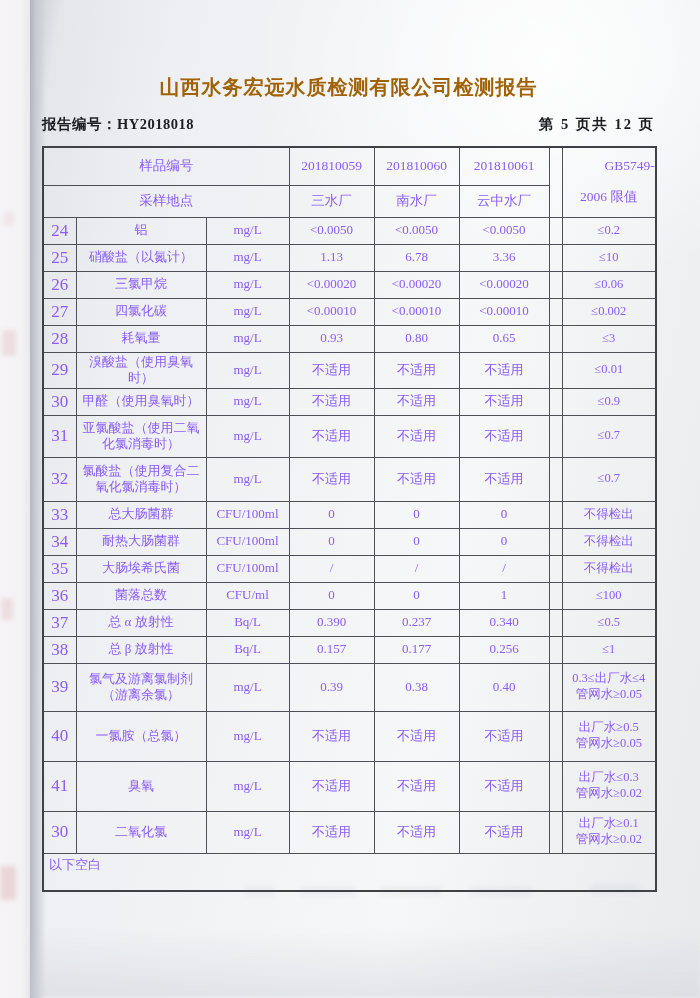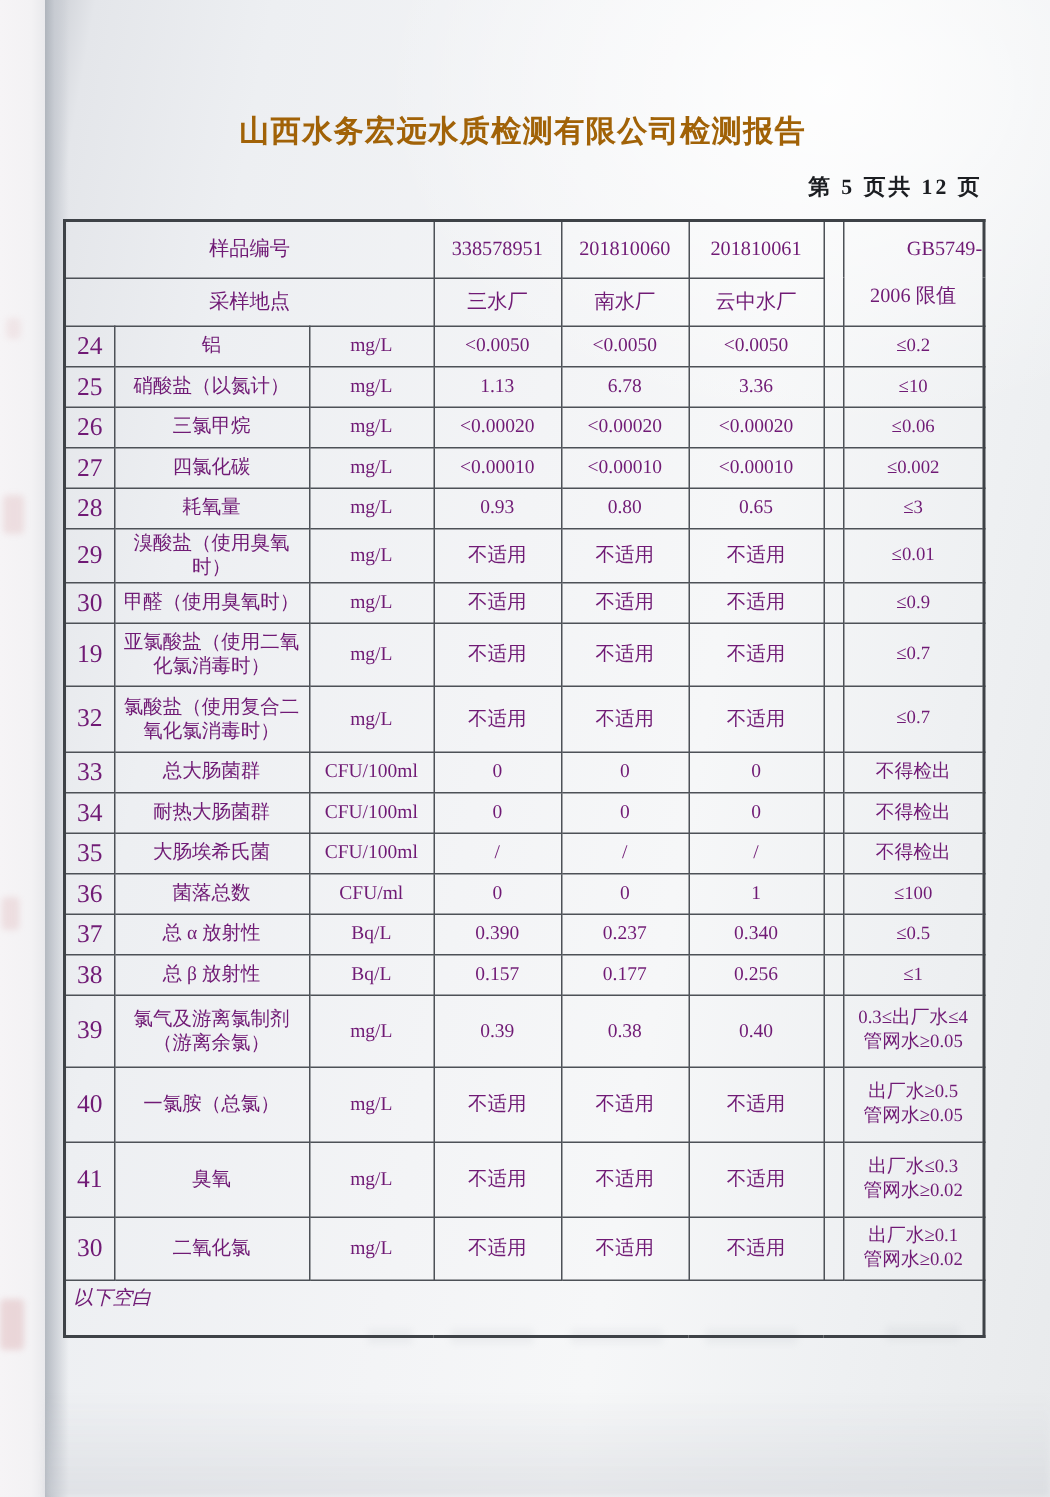--- a/index.html
+++ b/index.html
@@ -37,21 +37,21 @@
 
   .title{position:absolute;left:42px;top:74px;width:613px;text-align:center;
     font-size:20px;font-weight:bold;letter-spacing:1px;color:#a16207;}
   .meta{position:absolute;left:42px;top:115px;width:613px;font-size:14.5px;font-weight:bold;color:#1c1e22;}
   .meta .report-no{float:left;letter-spacing:.5px;}
   .meta .page-info{float:right;font-weight:bold;letter-spacing:2px;}
 
   table.report{
     position:absolute;left:42px;top:146px;width:613px;
     border-collapse:collapse;table-layout:fixed;
-    font-size:13px;color:#701a75;
+    font-size:13px;color:#8b5cf6;
   }
   table.report td{
     border:1px solid #4d5157;text-align:center;vertical-align:middle;
     padding:1px 2px;line-height:1.25;overflow:hidden;
   }
   table.report{border:2px solid #3e4247;}
   td.sp{border-top:none;border-bottom:none;border-left:2px solid #3e4247;border-right:2px solid #3e4247;padding:0;}
   td.name{text-align:left;padding-left:6px;padding-right:3px;}
   td.no{font-size:17px;}
   td.limit{font-size:12.5px;white-space:pre-line;line-height:1.3;padding-left:1px;padding-right:1px;}
@@ -62,21 +62,21 @@
   .gb-cell .l1{margin-bottom:14px;margin-left:40px;}
   tbody#rows-body tr{height:27px;}
   tbody#rows-body tr:nth-child(6){height:36px;}
   tbody#rows-body tr:nth-child(8){height:42px;}
   tbody#rows-body tr:nth-child(9){height:44px;}
   tbody#rows-body tr:nth-child(16){height:48px;padding-left:48px;}
   tbody#rows-body tr:nth-child(17){height:50px;}
   tbody#rows-body tr:nth-child(18){height:50px;}
   tbody#rows-body tr:nth-child(19){height:42px;}
   tr.blank-row{height:38px;}
-  tr.blank-row td{text-align:left;vertical-align:top;padding:3px 5px;font-size:13px;font-style:italic;}
+  tr.blank-row td{text-align:left;vertical-align:top;padding:3px 5px;font-size:13px;}
 </style>
 </head>
 <body>
 
 <div class="scan-margin"></div>
 <div class="pink-smudge ps1"></div>
 <div class="pink-smudge ps2"></div>
 <div class="pink-smudge ps3"></div>
 <div class="pink-smudge ps4"></div>
 
@@ -86,38 +86,39 @@
 
 <div class="ghost g5"></div>
 <div class="ghost g1"></div>
 <div class="ghost g2"></div>
 <div class="ghost g3"></div>
 <div class="ghost g4"></div>
 
 <div class="title">山西水务宏远水质检测有限公司检测报告</div>
 
 <div class="meta">
+  <span class="report-no">报告编号：HY2018018</span>
   <span class="page-info">第 5 页共 12 页</span>
 </div>
 
 <table class="report">
   <colgroup>
     <col style="width:33px">
       <col style="width:130px">
       <col style="width:83px">
     <col style="width:85px">
       <col style="width:85px">
       <col style="width:90px">
     <col style="width:13px">
       <col style="width:94px">
   </colgroup>
   <thead>
     <tr>
       <td colspan="3">样品编号</td>
-      <td>338578951</td>
+      <td>201810059</td>
       <td>201810060</td>
       <td>201810061</td>
       <td class="sp" rowspan="2"></td>
       <td rowspan="2" class="gb-cell">
         <div class="l1">GB5749-</div>
         <div class="l2">2006 限值</div>
       </td>
     </tr>
     <tr>
       <td colspan="3">采样地点</td>
@@ -198,21 +199,21 @@
     <td class="name">甲醛（使用臭氧时）</td>
     <td class="unit">mg/L</td>
     <td class="v">不适用</td>
     <td class="v">不适用</td>
     <td class="v">不适用</td>
     <td class="sp"></td>
     <td class="limit">≤0.9</td>
   </tr>
 
   <tr>
-    <td class="no">19</td>
+    <td class="no">31</td>
     <td class="name">亚氯酸盐（使用二氧化氯消毒时）</td>
     <td class="unit">mg/L</td>
     <td class="v">不适用</td>
     <td class="v">不适用</td>
     <td class="v">不适用</td>
     <td class="sp"></td>
     <td class="limit">≤0.7</td>
   </tr>
 
   <tr>

